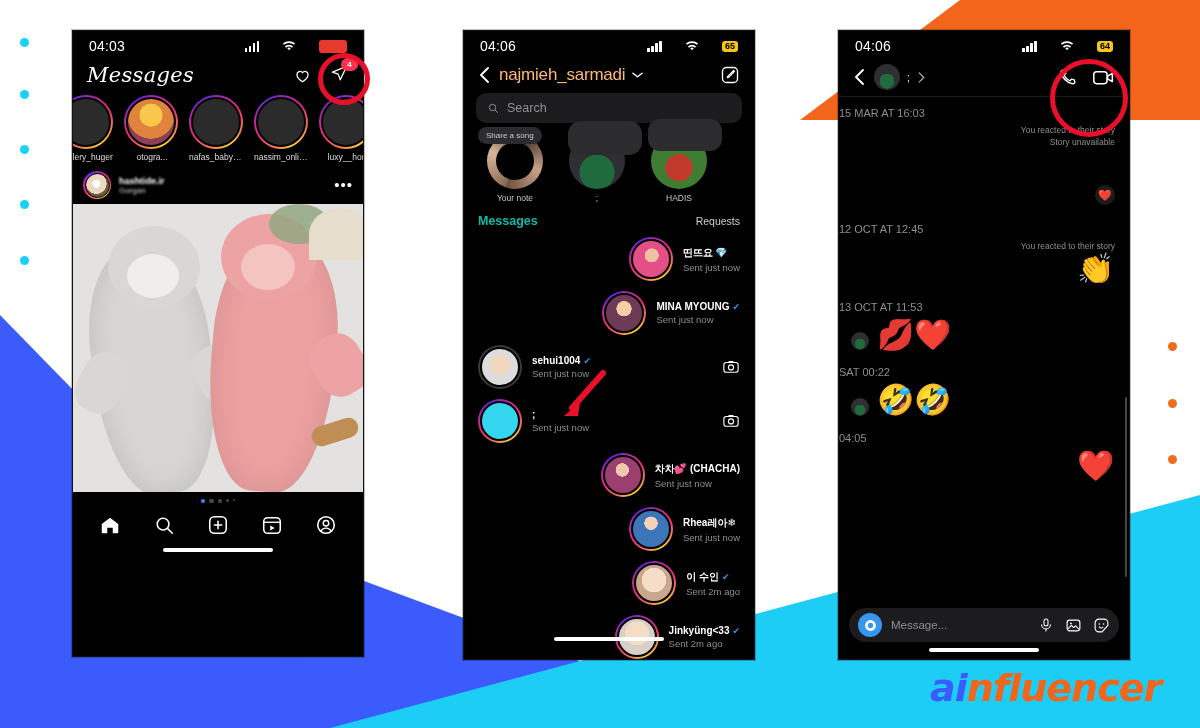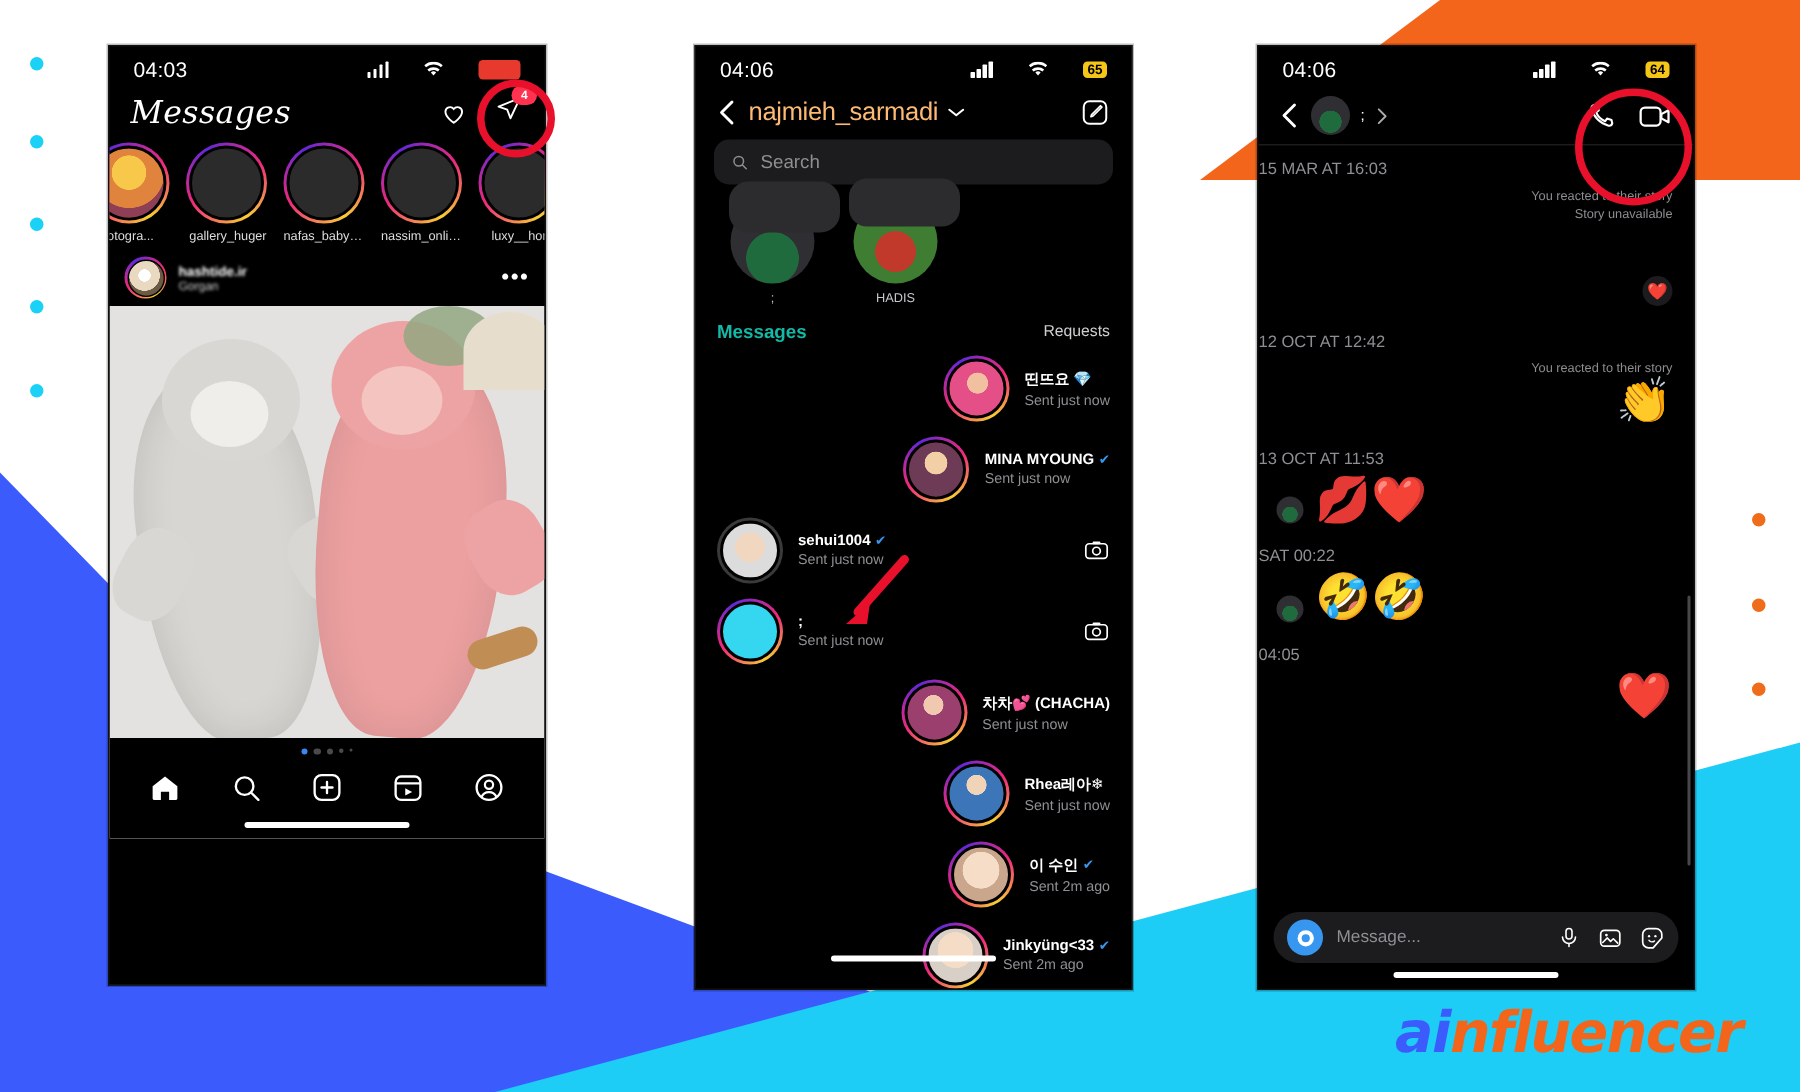--- a/index.html
+++ b/index.html
@@ -165,29 +165,29 @@
           <path d="M21 3L3 10.2l7.3 2.6L13 20z" fill="none" stroke="#fff" stroke-width="1.6" stroke-linejoin="round"></path>
         </svg>
         <span class="badge">4</span>
       </span>
     </div>
   </div>
 
   <div class="stories" style="margin-left:-16px;">
     <div class="story">
       <div class="ring">
-          <div style="background:radial-gradient(circle at 50% 35%,#f7c84a 0 30%,#e0833c 31% 62%,#8e3f56 63% 100%);"></div>
-        </div>
-      <div class="story-name">otogra...</div>
+          <div></div>
+        </div>
+      <div class="story-name">gallery_huger</div>
     </div>
     <div class="story">
       <div class="ring">
-          <div></div>
-        </div>
-      <div class="story-name">gallery_huger</div>
+          <div style="background:radial-gradient(circle at 50% 35%,#f7c84a 0 30%,#e0833c 31% 62%,#8e3f56 63% 100%);"></div>
+        </div>
+      <div class="story-name">otogra...</div>
     </div>
     <div class="story">
       <div class="ring">
           <div></div>
         </div>
       <div class="story-name">nafas_babyshop1</div>
     </div>
     <div class="story">
       <div class="ring">
           <div></div>
@@ -308,20 +308,27 @@
   <div class="search">
     <svg width="12" height="12" viewBox="0 0 24 24">
       <circle cx="11" cy="11" r="6.4" fill="none" stroke="#8e8e93" stroke-width="2"></circle>
       <line x1="16" y1="16" x2="21" y2="21" stroke="#8e8e93" stroke-width="2" stroke-linecap="round"></line>
     </svg>
     <span>Search</span>
   </div>
 
   <div class="notes">
     <div class="note">
+      <div class="bubble" style="left:-6px;top:-6px;">Share a song</div>
+      <div class="note-av" style="background:conic-gradient(from 200deg,#8a6a52,#d9b69a,#3a2a22,#c9a189,#6d513f);">
+        <div style="width:38px;height:38px;border-radius:50%;background:#000;margin:9px auto;"></div>
+      </div>
+      <div class="note-name">Your note</div>
+    </div>
+    <div class="note">
       <div class="bubble" style="left:2px;top:-12px;width:58px;height:26px;border-radius:13px;"></div>
       <div class="note-av" style="background:radial-gradient(circle at 50% 70%,#1f6b3d 0 36%,#2f2f33 37% 100%);"></div>
       <div class="note-name">;</div>
     </div>
     <div class="note">
       <div class="bubble" style="left:0px;top:-14px;width:58px;height:24px;border-radius:12px;"></div>
       <div class="note-av" style="background:radial-gradient(circle at 50% 62%,#c0392b 0 30%,#3f7d33 31% 100%);"></div>
       <div class="note-name">HADIS</div>
     </div>
   </div>
@@ -482,21 +489,21 @@
   <div class="divider"></div>
 
   <div style="position:relative;height:500px;overflow:hidden;">
     <div class="ts">15 MAR AT 16:03</div>
     <div class="sysline">You reacted to their story</div>
     <div class="sysline">Story unavailable</div>
     <div class="emo-right" style="margin-top:6px;">
       <div class="bigemo">😢</div>
       <div class="reaction">❤️</div>
     </div>
-    <div class="ts" style="margin-top:18px;">12 OCT AT 12:42</div>
+    <div class="ts" style="margin-top:18px;">12 OCT AT 12:45</div>
     <div class="sysline">You reacted to their story</div>
     <div class="emo-right" style="margin-top:2px;">
       <div class="bigemo">👏</div>
     </div>
     <div class="ts" style="margin-top:16px;">13 OCT AT 11:53</div>
     <div class="emo-left" style="margin-top:2px;">
       <div class="mini-av" style="background:radial-gradient(circle at 50% 66%,#1f6b3d 0 34%,#2f2f33 35% 100%);"></div>
       <div class="bigemo">💋❤️</div>
     </div>
     <div class="ts" style="margin-top:16px;">SAT 00:22</div>

